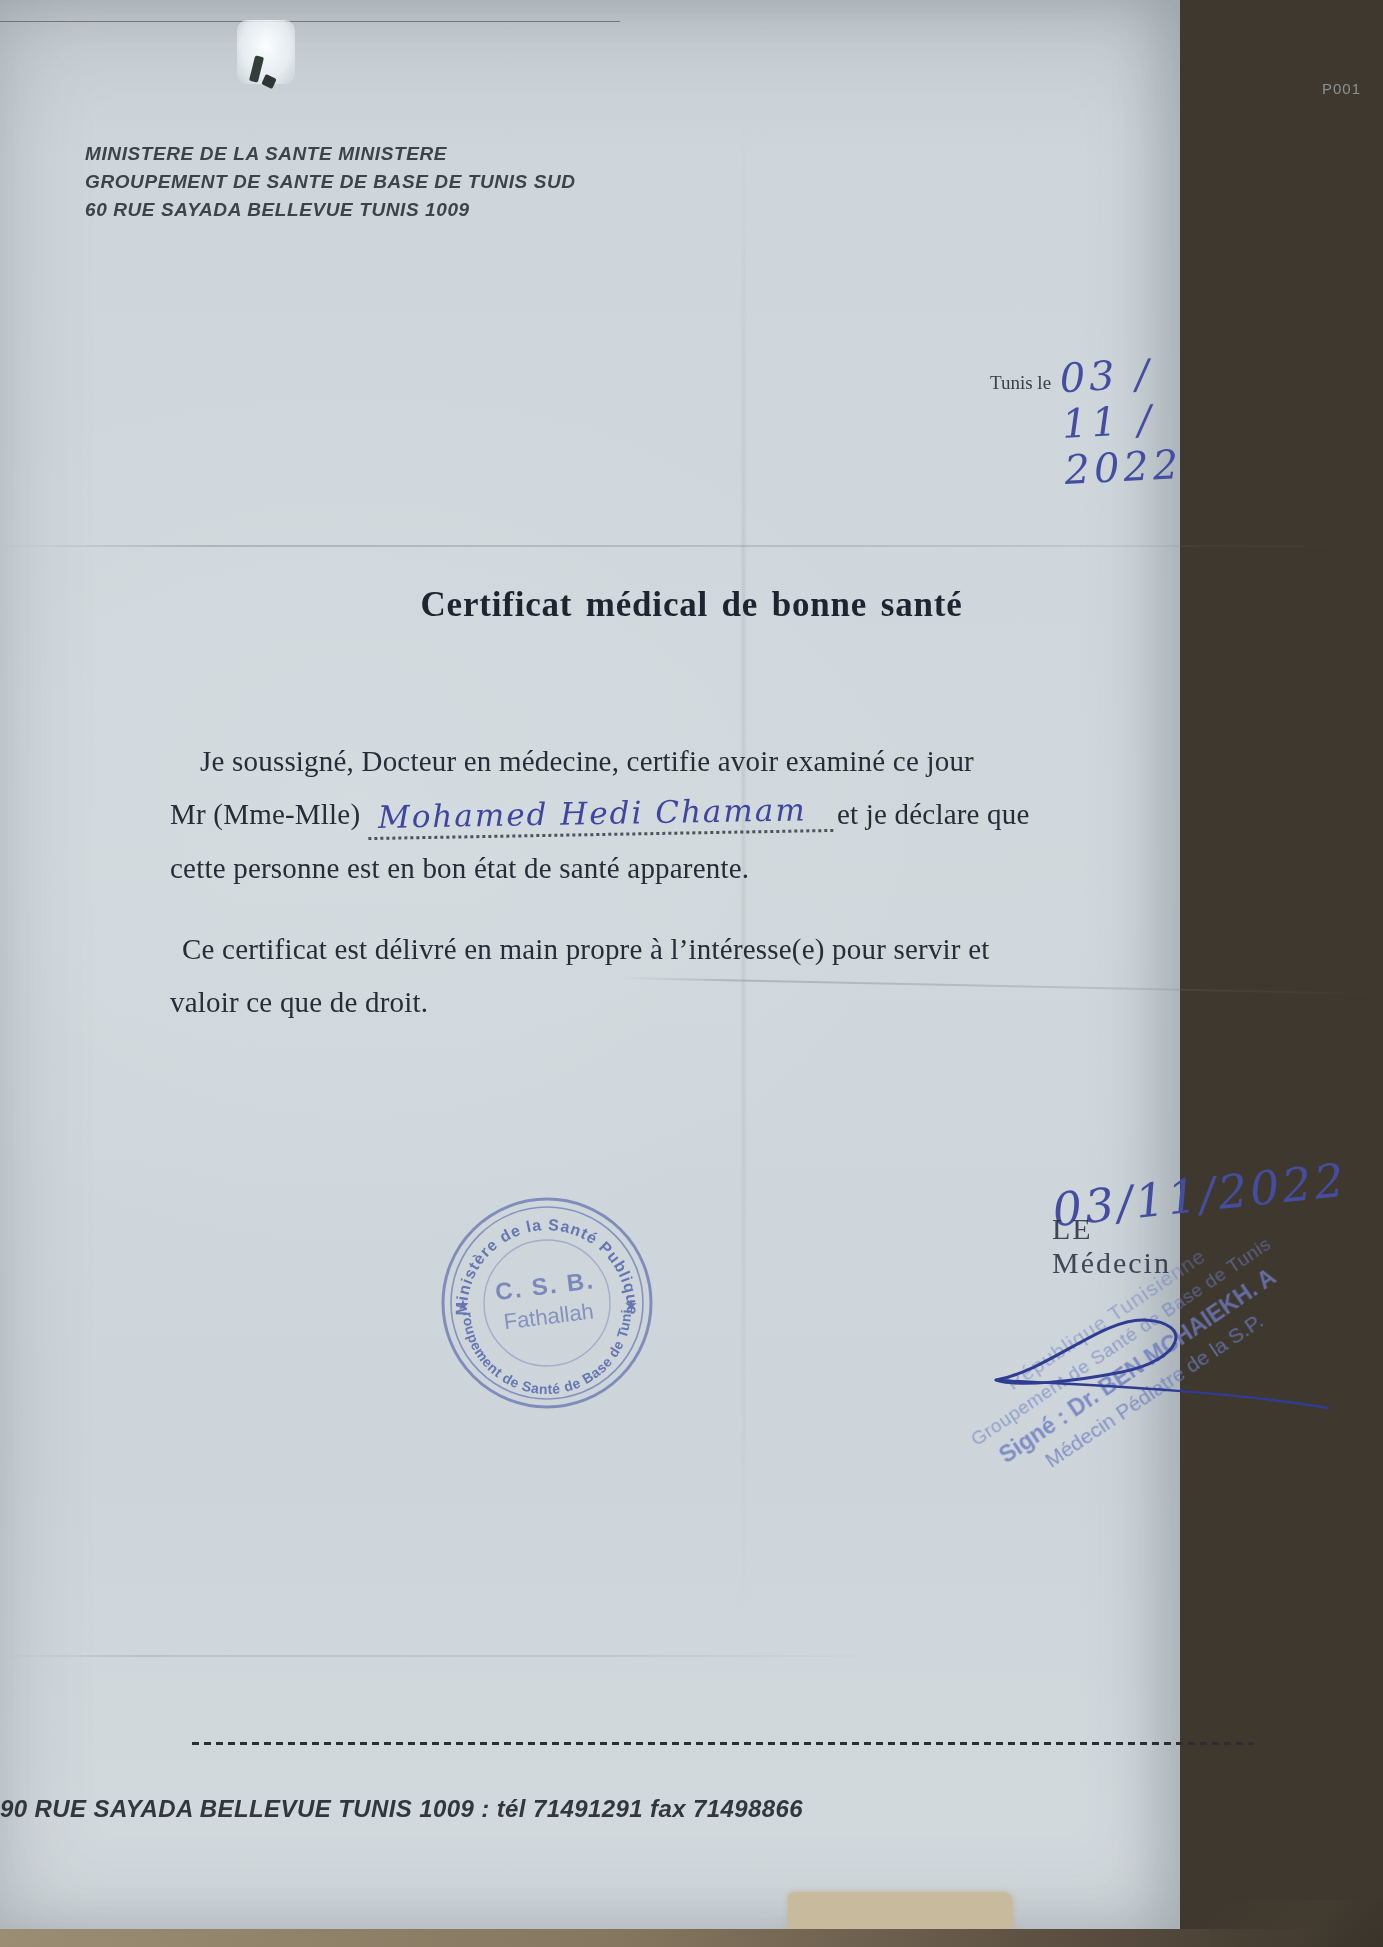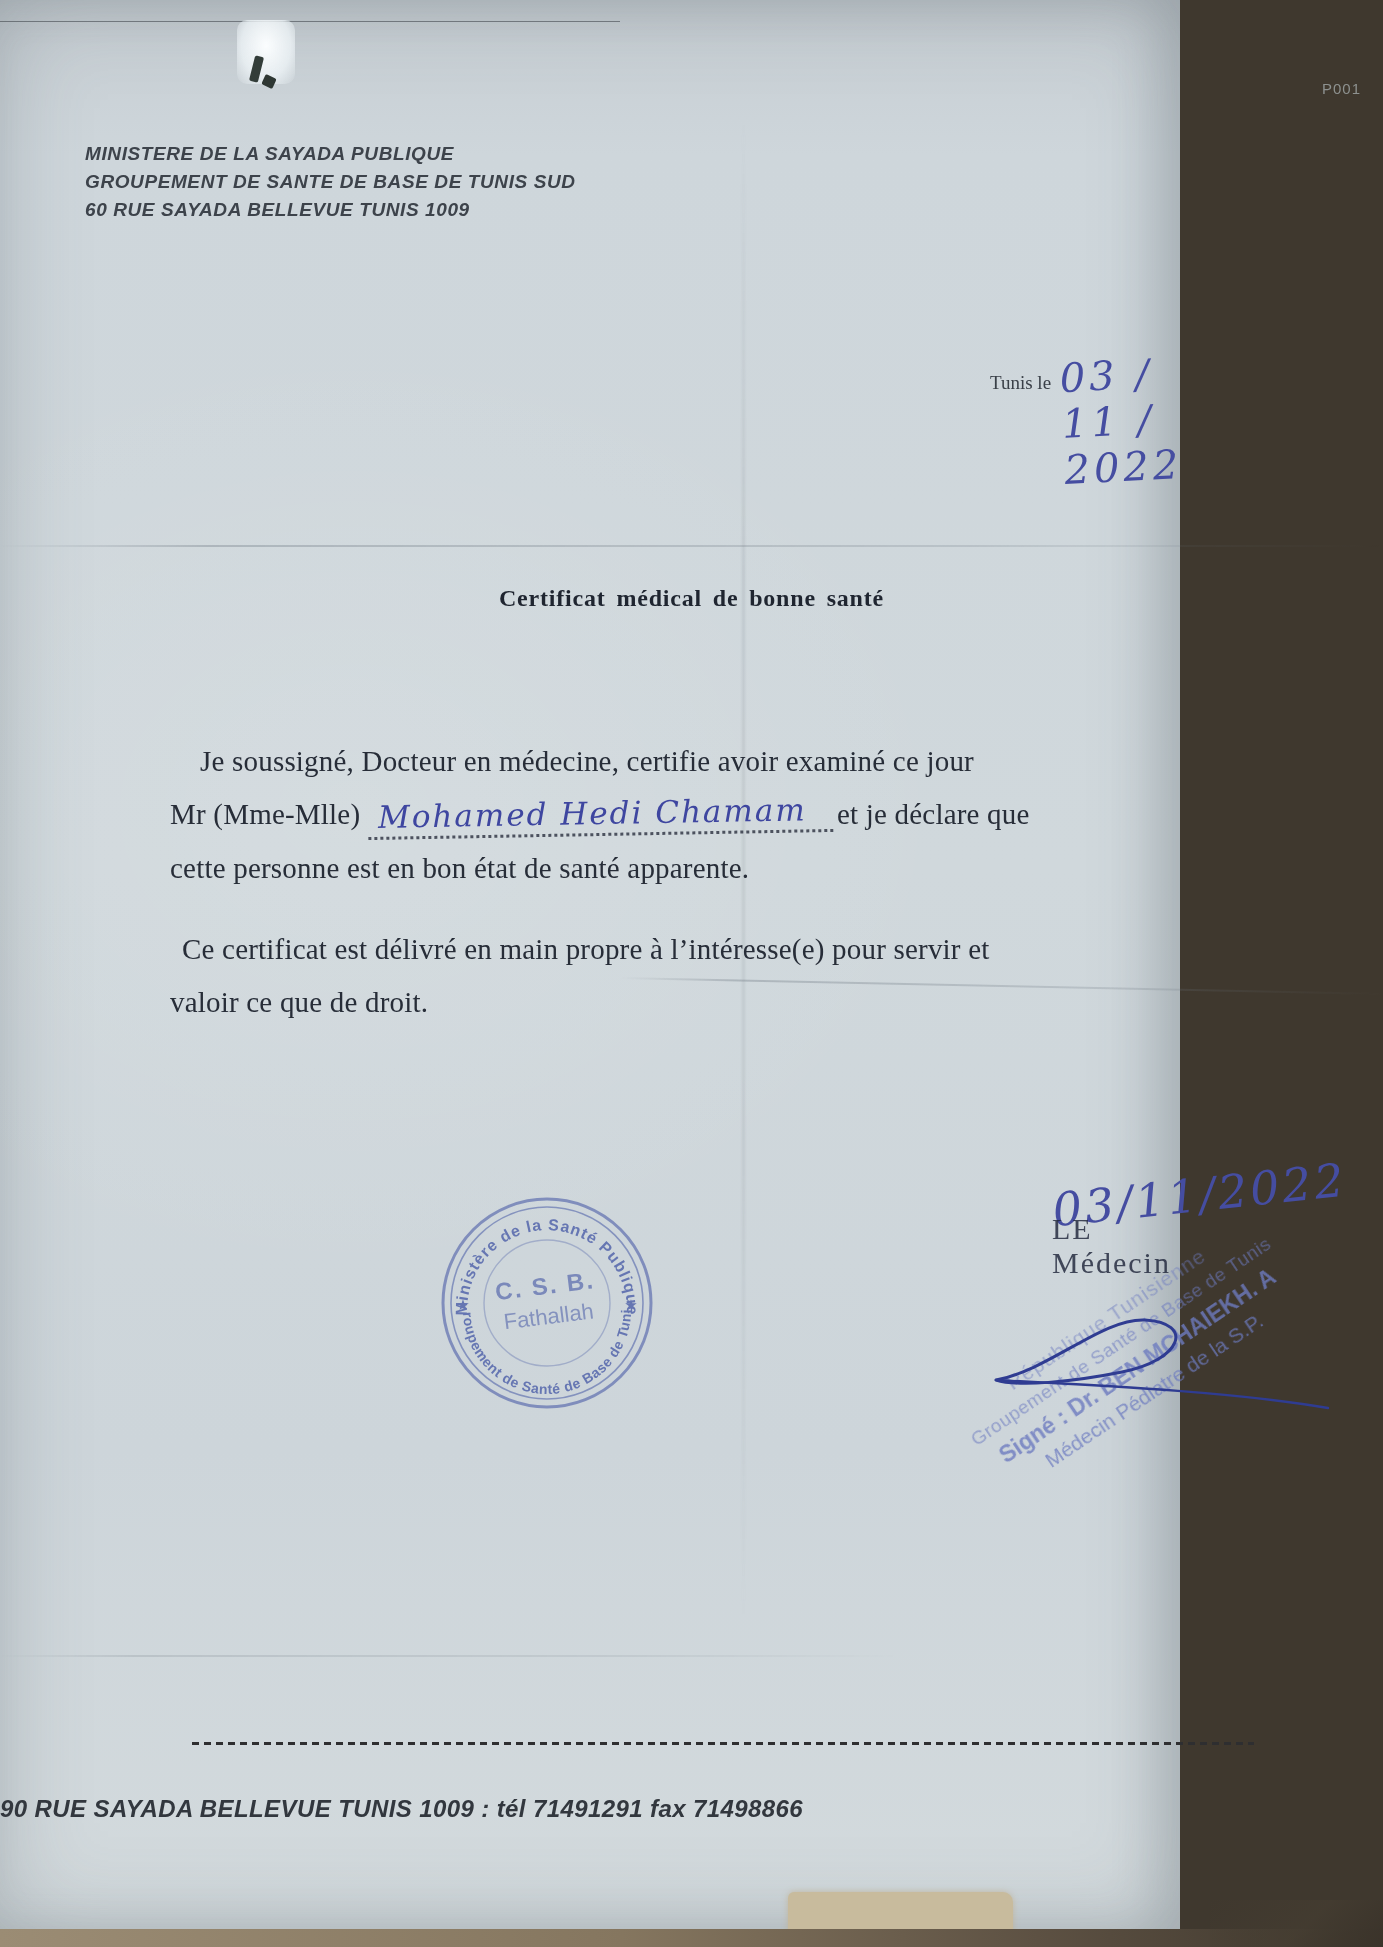--- a/index.html
+++ b/index.html
@@ -23,21 +23,21 @@
     font-size:19px;line-height:28px;letter-spacing:0.6px;
     color:#3d434b;
   }
   .scan-code{
     font-family:"Liberation Sans", sans-serif;
     font-size:15px;color:#8d918f;letter-spacing:1px;
   }
   .dateline-label{font-size:19px;color:#3a4048;}
   .doc-title{
     left:0;top:585px;width:1383px;text-align:center;
-    font-size:24px;font-weight:bold;color:#1f2530;letter-spacing:0.8px;
+    font-size:35px;font-weight:bold;color:#1f2530;letter-spacing:0.8px;
     word-spacing:4px;
   }
   .bodyline{font-size:29px;color:#272d38;letter-spacing:0.2px;white-space:nowrap;}
   
   .hand{
     font-family:"DejaVu Serif", serif;font-style:italic;
     color:#454da1;
   }
   .hand-date-top{font-size:40px;letter-spacing:4px;transform:rotate(-3deg);}
   .hand-name{
@@ -108,21 +108,21 @@
   <div class="abs staple-a"></div>
   <div class="abs staple-b"></div>
   <div class="abs crease-h" style="left:0;top:545px;width:1383px;"></div>
   <div class="abs crease-h" style="left:620px;top:985px;width:763px;transform:rotate(1.2deg);"></div>
   <div class="abs crease-h" style="left:0;top:1655px;width:900px;opacity:.6"></div>
   <div class="abs crease-v" style="left:742px;top:120px;height:1500px;"></div>
 
   <div class="abs scan-code" style="left:1322px;top:80px;">P001</div>
 
   <div class="abs" style="left:85px;top:140px;">
-    <div class="agency">MINISTERE DE LA SAYADA  PUBLIQUE</div>
+    <div class="agency">MINISTERE DE LA SANTE  MINISTERE</div>
     <div class="agency">GROUPEMENT DE SANTE DE BASE DE TUNIS SUD</div>
     <div class="agency">60 RUE SAYADA BELLEVUE TUNIS 1009</div>
   </div>
 
   <div class="abs dateline-label" style="left:990px;top:372px;">Tunis le</div>
   <div class="abs hand hand-date-top" style="left:1062px;top:352px;">03 / 11 / 2022</div>
 
   <div class="abs doc-title">Certificat médical de bonne santé</div>
 
   <div class="abs bodyline" style="left:200px;top:745px;">Je soussigné,  Docteur en médecine,  certifie avoir examiné ce jour</div>

